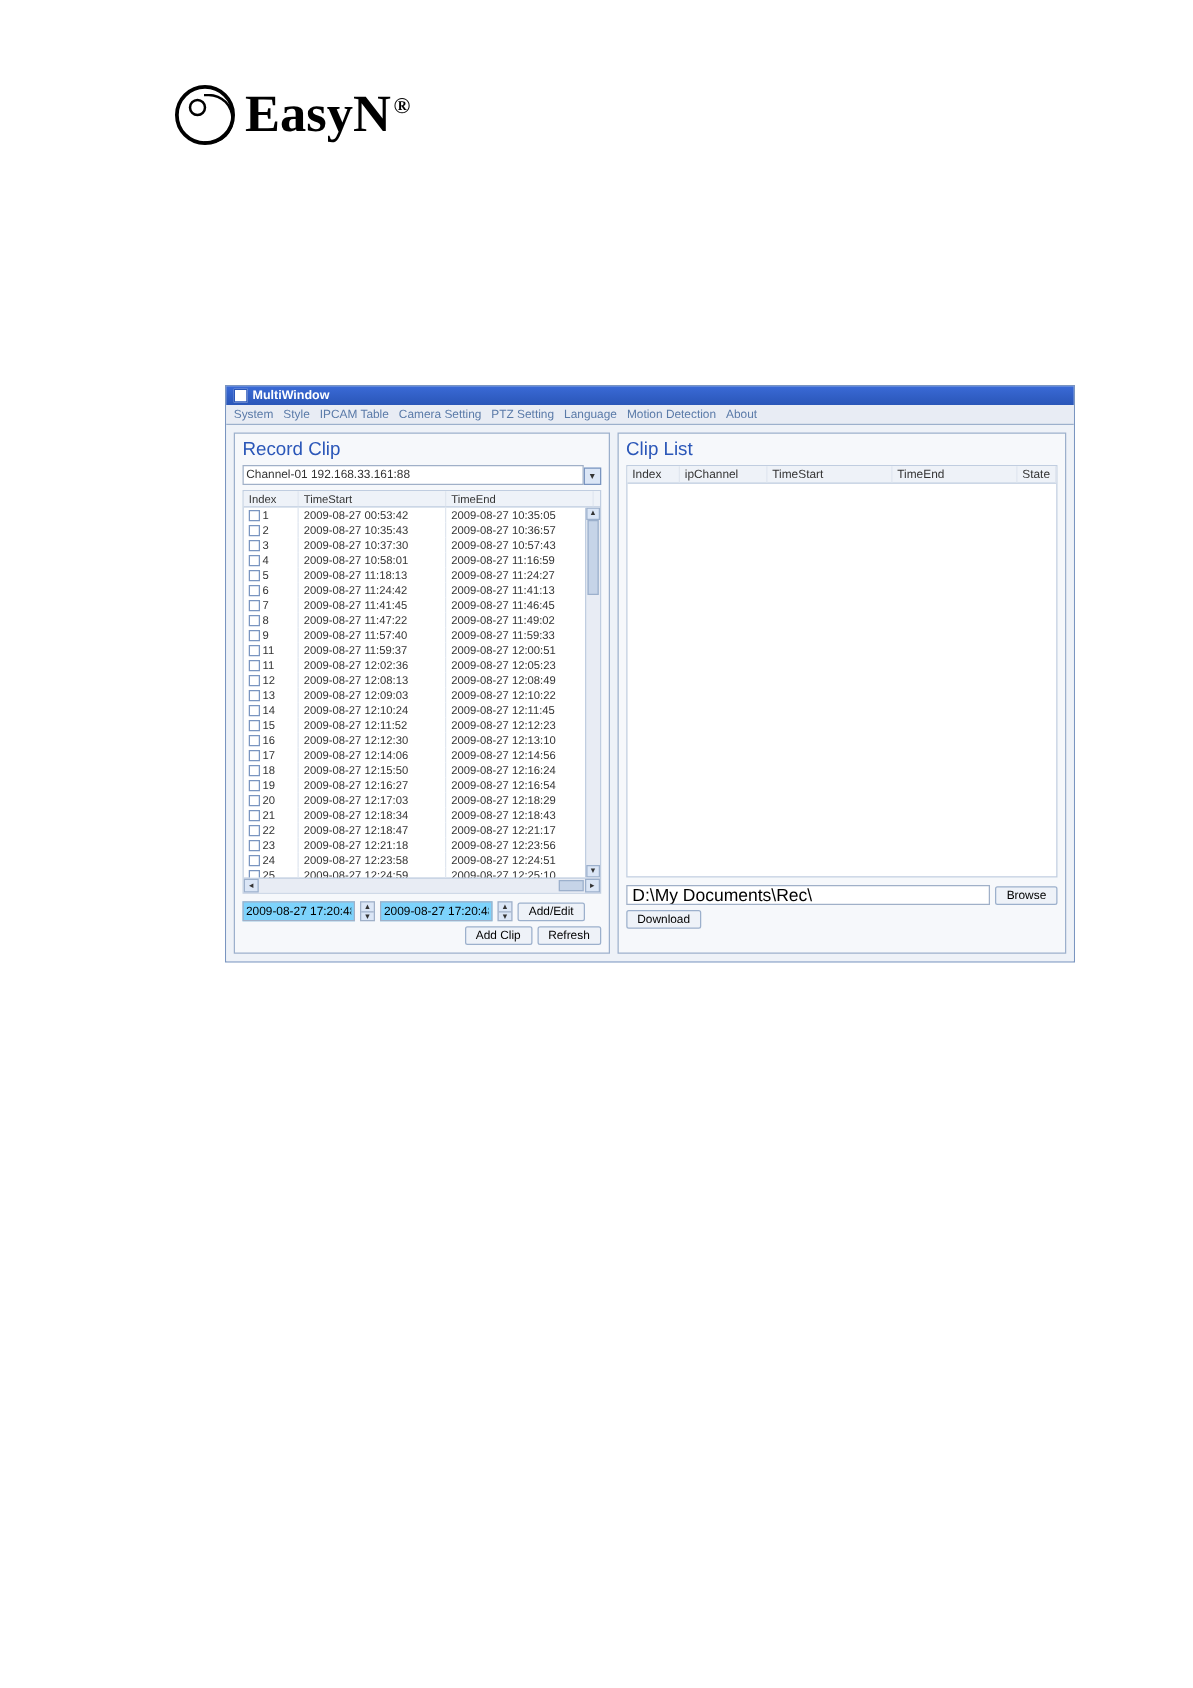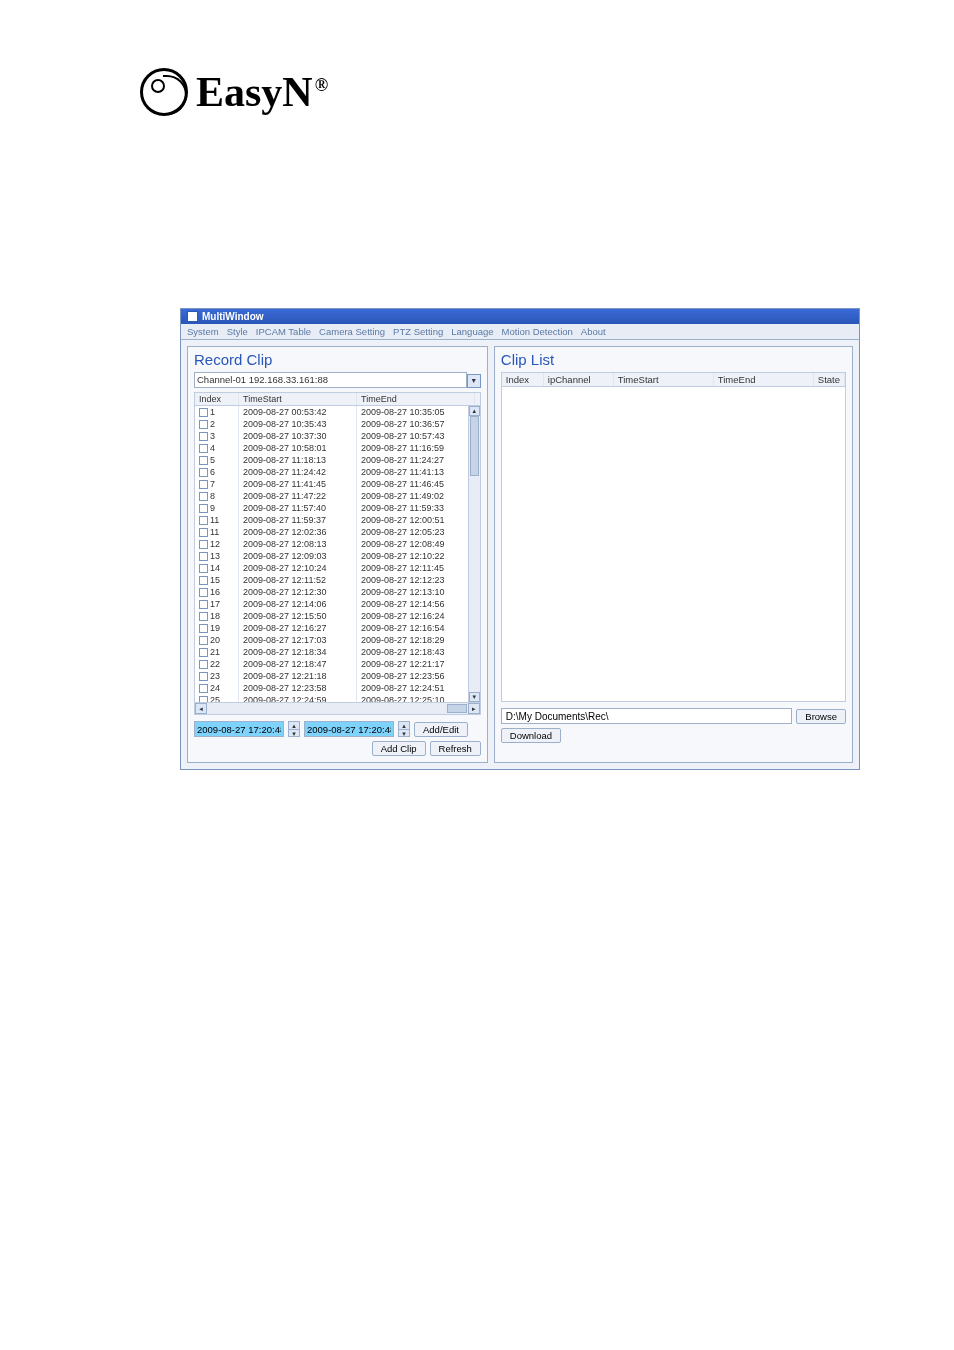--- a/index.html
+++ b/index.html
@@ -51,21 +51,21 @@
   .r-cells .cell{font-size:9.5px;}
   .r-idx{width:42px;} .r-ip{width:70px;} .r-ts{width:100px;} .r-te{width:100px;} .r-st{flex:1;}
   .right .grid-body{height:314px;}
 
   .foot-row{display:flex;align-items:center;gap:4px;margin-top:6px;}
   .dt-input{border:1px solid #a0b0c8;background:#7dd3fc;font-size:9.5px;padding:1px 2px;width:90px;height:16px;}
   .spin{border:1px solid #a0b0c8;background:#dbe6f6;width:12px;height:16px;font-size:7px;display:flex;flex-direction:column;}
   .spin div{flex:1;text-align:center;line-height:7px;border-bottom:1px solid #a0b0c8;}
   .spin div:last-child{border:none;}
   .btn{border:1px solid #9cb0cc;background:#eef2f8;padding:1px 8px;font-size:9.5px;border-radius:2px;cursor:pointer;}
-  .path-input{border:1px solid #a0b0c8;background:#fff;font-size:10px;padding:1px 4px;flex:1;height:16px;}
+  .path-input{border:1px solid #a0b0c8;background:#fff;font-size:14px;padding:1px 4px;flex:1;height:16px;}
   .btn-row-r{display:flex;justify-content:flex-end;gap:4px;margin-top:4px;}
   .btn-row-l{display:flex;justify-content:flex-start;margin-top:4px;}
   .footer-doc { margin: 20px 0 0 120px; color:#fff; font-size:12px;}
 </style>
 </head>
 <body>
 
 <div class="page">
 
   <div class="logo-row">

